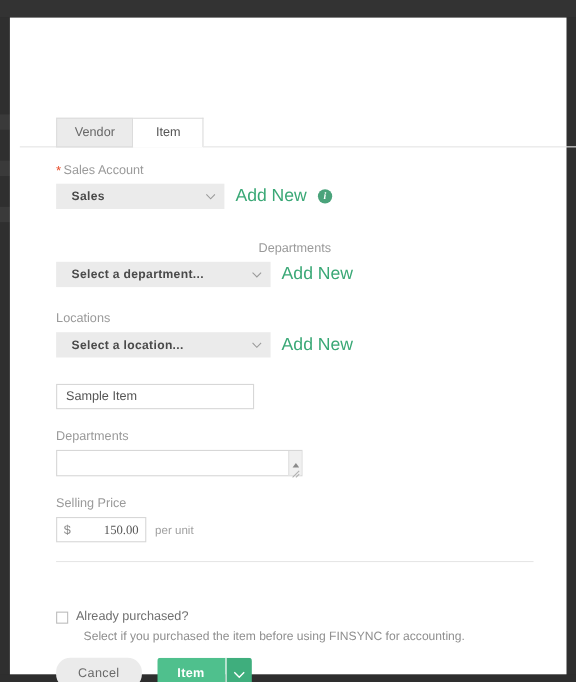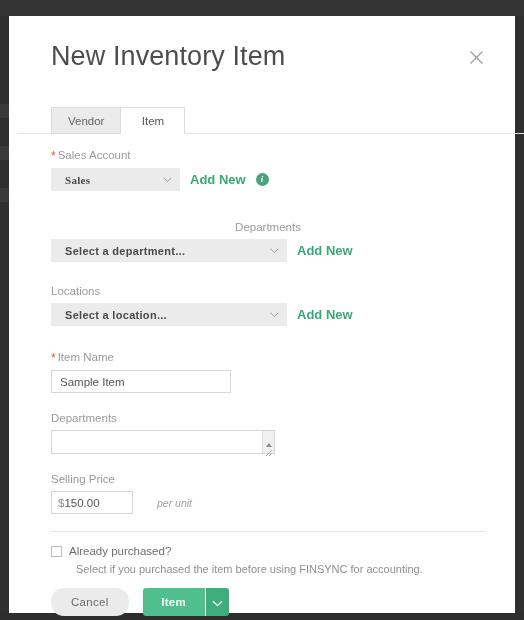--- a/index.html
+++ b/index.html
@@ -128,37 +128,36 @@
     background: #ebebeb;
     display: flex; align-items: center;
     padding: 0 22px 0 14px;
     font-size: 11px;
     font-weight: bold;
     color: #4a4a4a;
     cursor: pointer;
     border: none;
     letter-spacing: 0.3px;
   }
-  .select.w1 { width: 129px; font-family: Liberation Serif, serif; }
-  .select.w2 { width: 236px; }
+  .select.w1 { width: 153px; }
+  .select.w2 { width: 195px; }
   .chevron {
     position: absolute;
     right: 8px; top: 50%;
     margin-top: -3px;
     width: 9px; height: 6px;
   }
   .chevron svg { display: block; }
 
   .add-new {
-    font-size: 13px;
+    font-size: 16px;
     color: #3aa876;
     margin-left: 10px;
     cursor: pointer;
     white-space: nowrap;
-    font-weight: bold;
   }
 
   .info-icon {
     width: 13px; height: 13px;
     border-radius: 50%;
     background: #4aa37b;
     color: #ffffff;
     font-size: 9px;
     font-weight: bold;
     font-style: italic;
@@ -213,48 +212,48 @@
     border: 1px solid #d7d7d7;
     background: #ffffff;
     padding: 0 6px;
   }
   .price-currency {
     font-size: 11.5px;
     color: #8b8b8b;
   }
   .price-value {
     flex: 1;
-    text-align: left;
+    text-align: right;
     font-size: 11.5px;
     color: #555555;
+    font-family: Liberation Serif, serif;
   }
   .per-unit {
     font-size: 10.5px;
     color: #a0a0a0;
-    margin-left: 24px;
-    font-style: italic;
+    margin-left: 8px;
   }
 
   .divider {
     width: 434px;
     height: 1px;
     background: #e6e6e6;
     margin: 17px 0 0 0;
   }
 
   
   .footer {
     position: absolute;
     left: 0; top: 520px;
     width: 506px;
     padding: 0 30px 0 42px;
   }
   .check-row {
     display: flex; align-items: center;
-    margin-top: 9px;
+    margin-top: 19px;
   }
   .checkbox {
     width: 11px; height: 11px;
     border: 1px solid #bdbdbd;
     background: #ffffff;
     cursor: pointer;
     margin-right: 7px;
     flex: none;
   }
   .check-label {
@@ -320,28 +319,20 @@
     <div class="chrome-left-seg" style="top:88px;height:14px;"></div>
     <div class="chrome-left-seg" style="top:130px;height:14px;"></div>
     <div class="chrome-left-seg" style="top:172px;height:14px;"></div>
   </div>
   <div class="chrome-right"></div>
   <div class="chrome-bottom"></div>
 </div>
 
 <div class="modal">
 
-  <div class="modal-header">
-    <h1 class="modal-title">New Inventory Item</h1>
-    <div class="close-btn">
-      <svg width="15" height="15" viewBox="0 0 15 15" aria-hidden="true">
-        <path d="M1.5 1.5 L13.5 13.5 M13.5 1.5 L1.5 13.5" stroke="#9b9b9b" stroke-width="1.2" fill="none"></path>
-      </svg>
-    </div>
-  </div>
 
   <div class="tabs-rule"></div>
   <div class="tabs">
     <div class="tab">
       <span>Vendor</span>
     </div>
     <div class="tab active">
       <span>Item</span>
     </div>
   </div>
@@ -390,23 +381,20 @@
             <svg width="9" height="6" viewBox="0 0 9 6">
                 <path d="M0.6 0.8 L4.5 4.7 L8.4 0.8" stroke="#9a9a9a" stroke-width="1" fill="none"></path>
               </svg>
           </span>
         </div>
         <span class="add-new">Add New</span>
       </div>
     </div>
 
     <div class="field" style="margin-top:24px;">
-      <div class="field-label">
-        <span class="req">*</span><span>Item Name</span>
-      </div>
       <input class="text-input" type="text" value="Sample Item" style="">
     </div>
 
     <div class="field" style="margin-top:18px;">
       <div class="field-label">Departments</div>
       <div class="textarea-wrap">
         <div class="ta-scroll">
           <span class="ta-arrow">
             <svg width="8" height="6" viewBox="0 0 8 6">
                 <path d="M4 1 L7 5 L1 5 Z" fill="#8a8a8a"></path>

